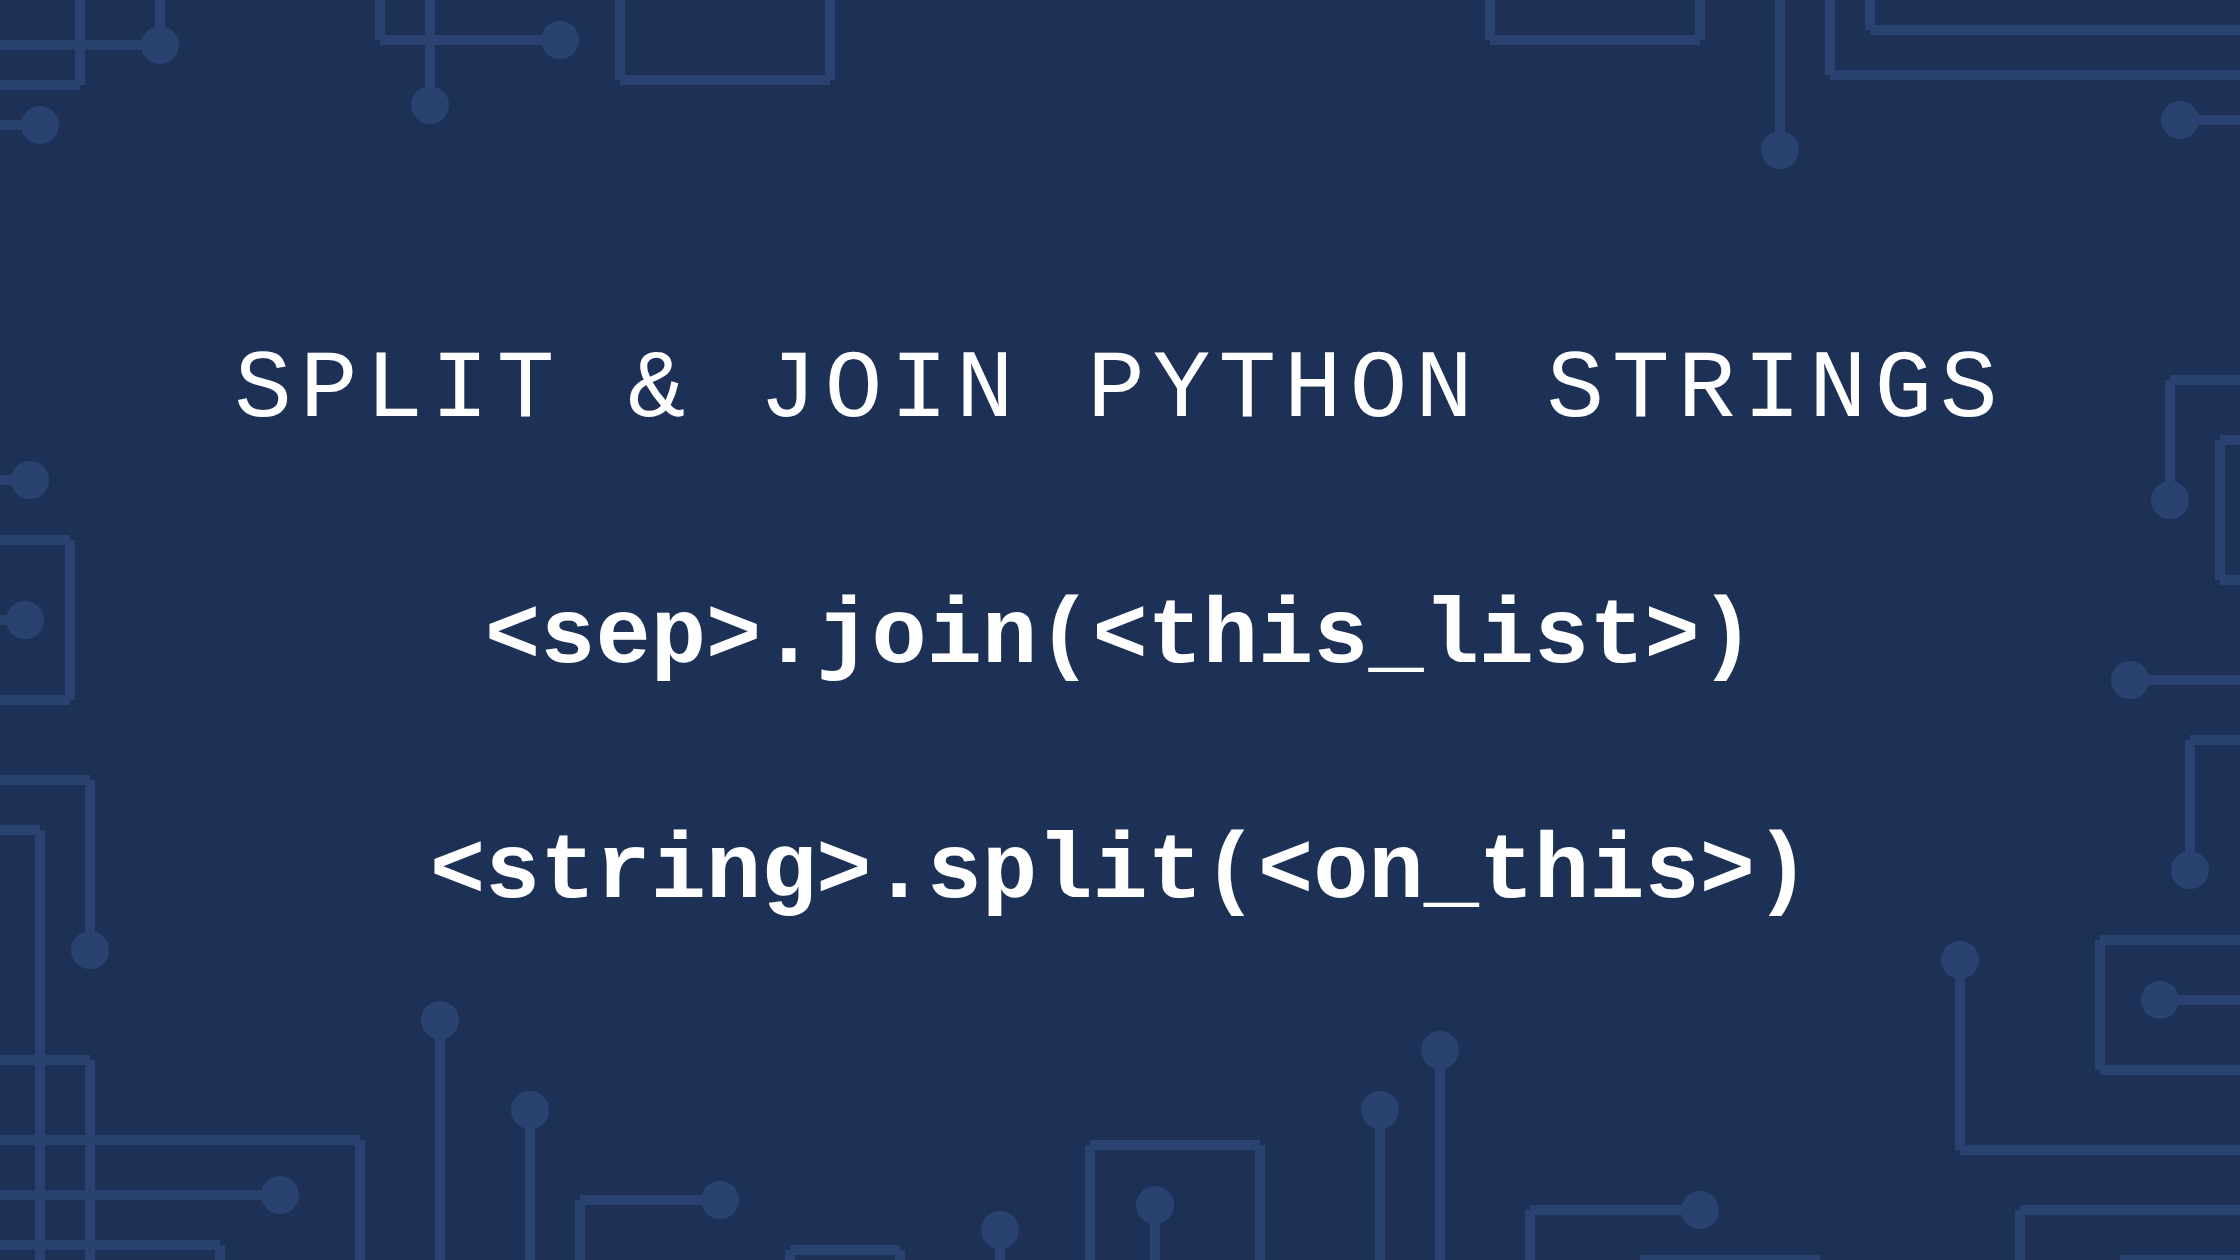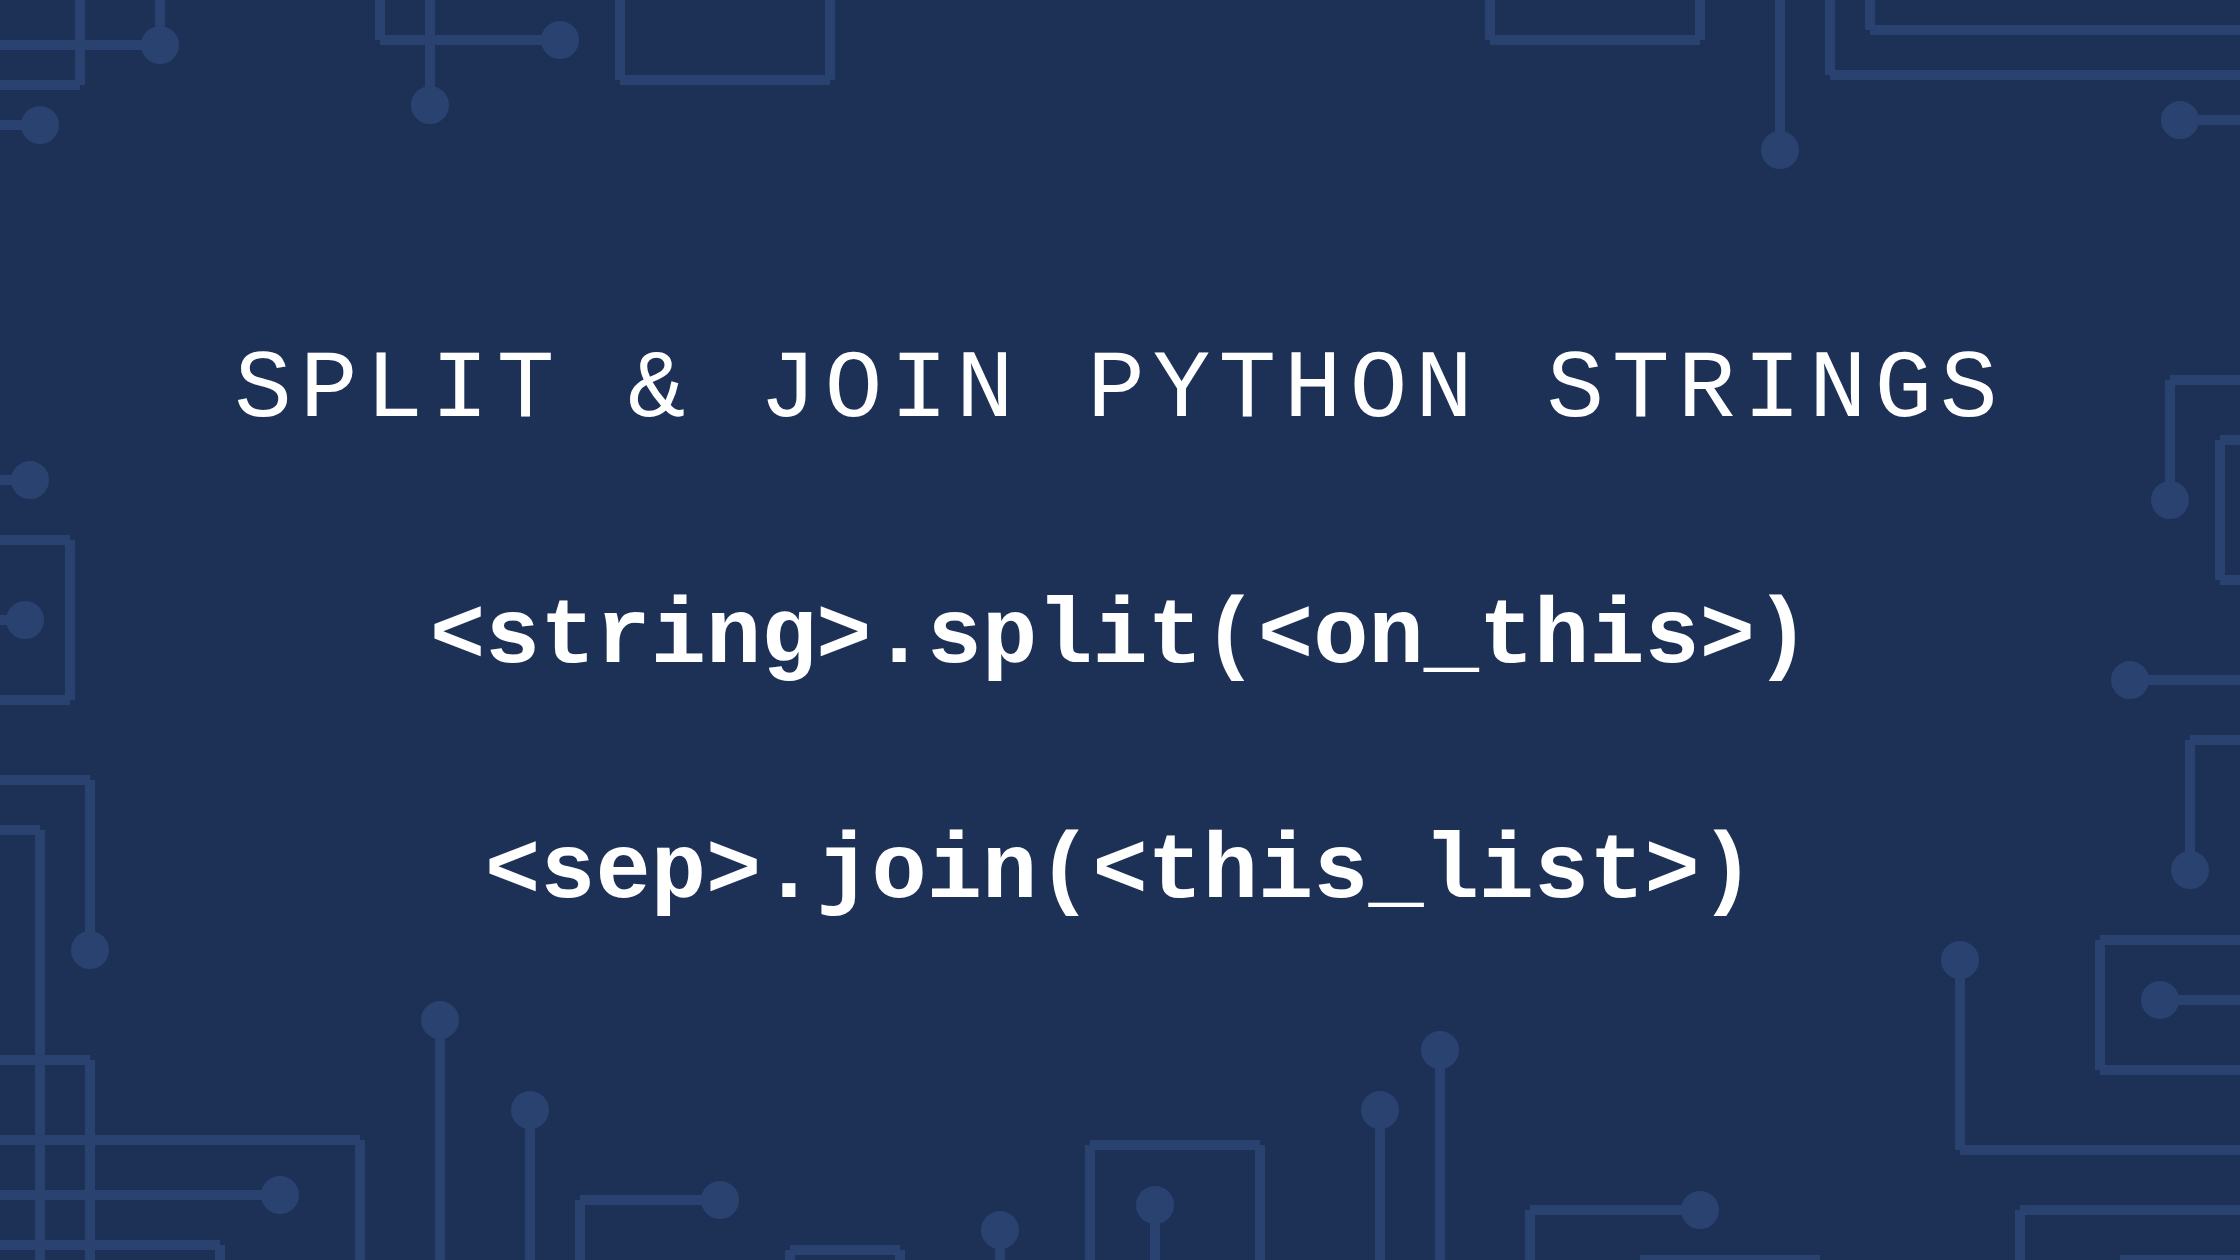--- a/index.html
+++ b/index.html
@@ -221,15 +221,15 @@
       <line x1="2100" y1="1070" x2="2290" y2="1070"></line>
 
       <line x1="2290" y1="1000" x2="2160" y2="1000"></line>
       <circle cx="2160" cy="1000" r="14" fill="#2a4270"></circle>
     </g>
   </svg>
 </div>
 
 <div class="content">
   <div class="title">SPLIT &amp; JOIN PYTHON STRINGS</div>
+  <div class="code-line">&lt;sep&gt;.join(&lt;this_list&gt;)</div>
   <div class="code-line">&lt;string&gt;.split(&lt;on_this&gt;)</div>
-  <div class="code-line">&lt;sep&gt;.join(&lt;this_list&gt;)</div>
 </div>
 
 </body></html>

